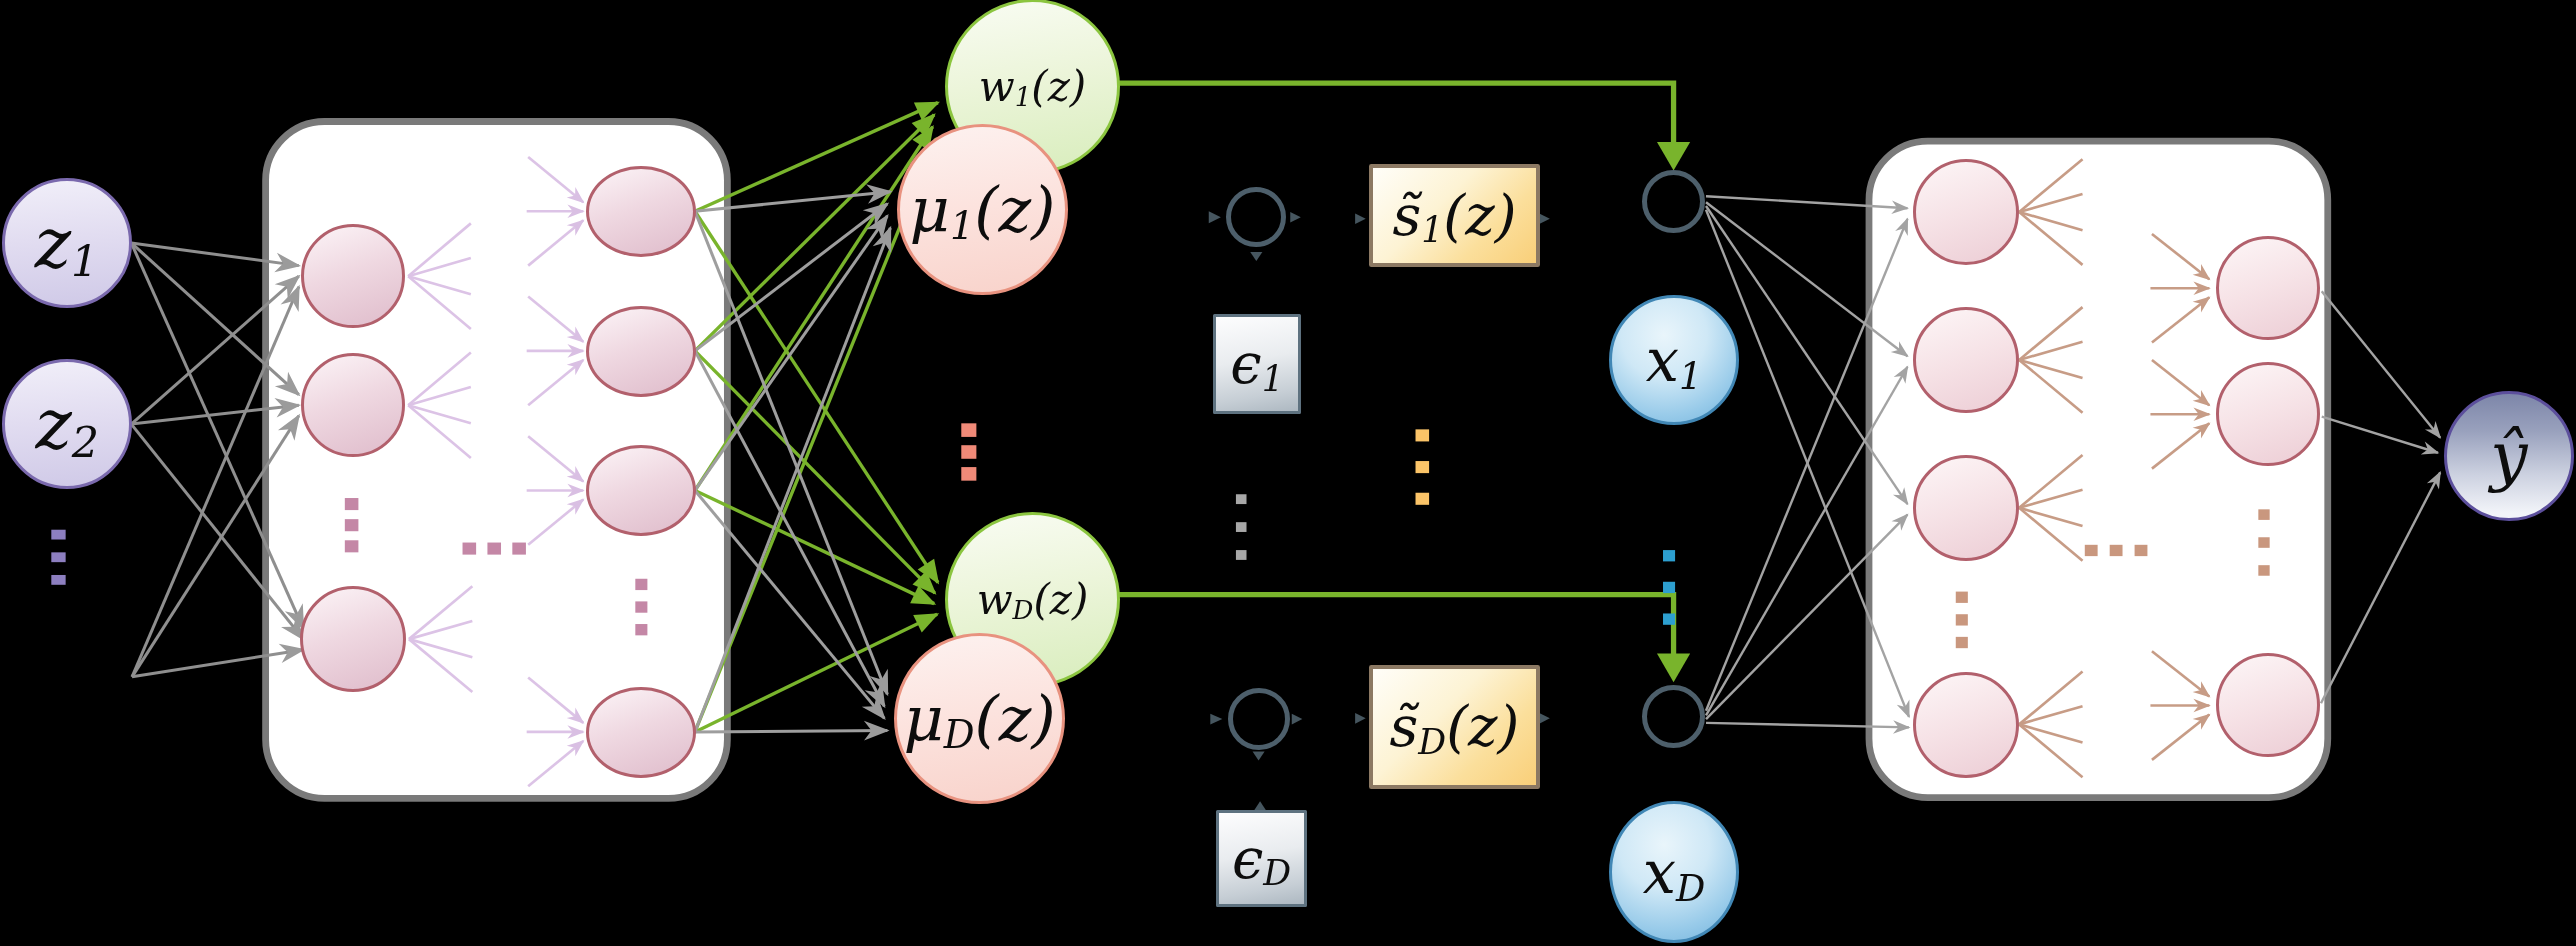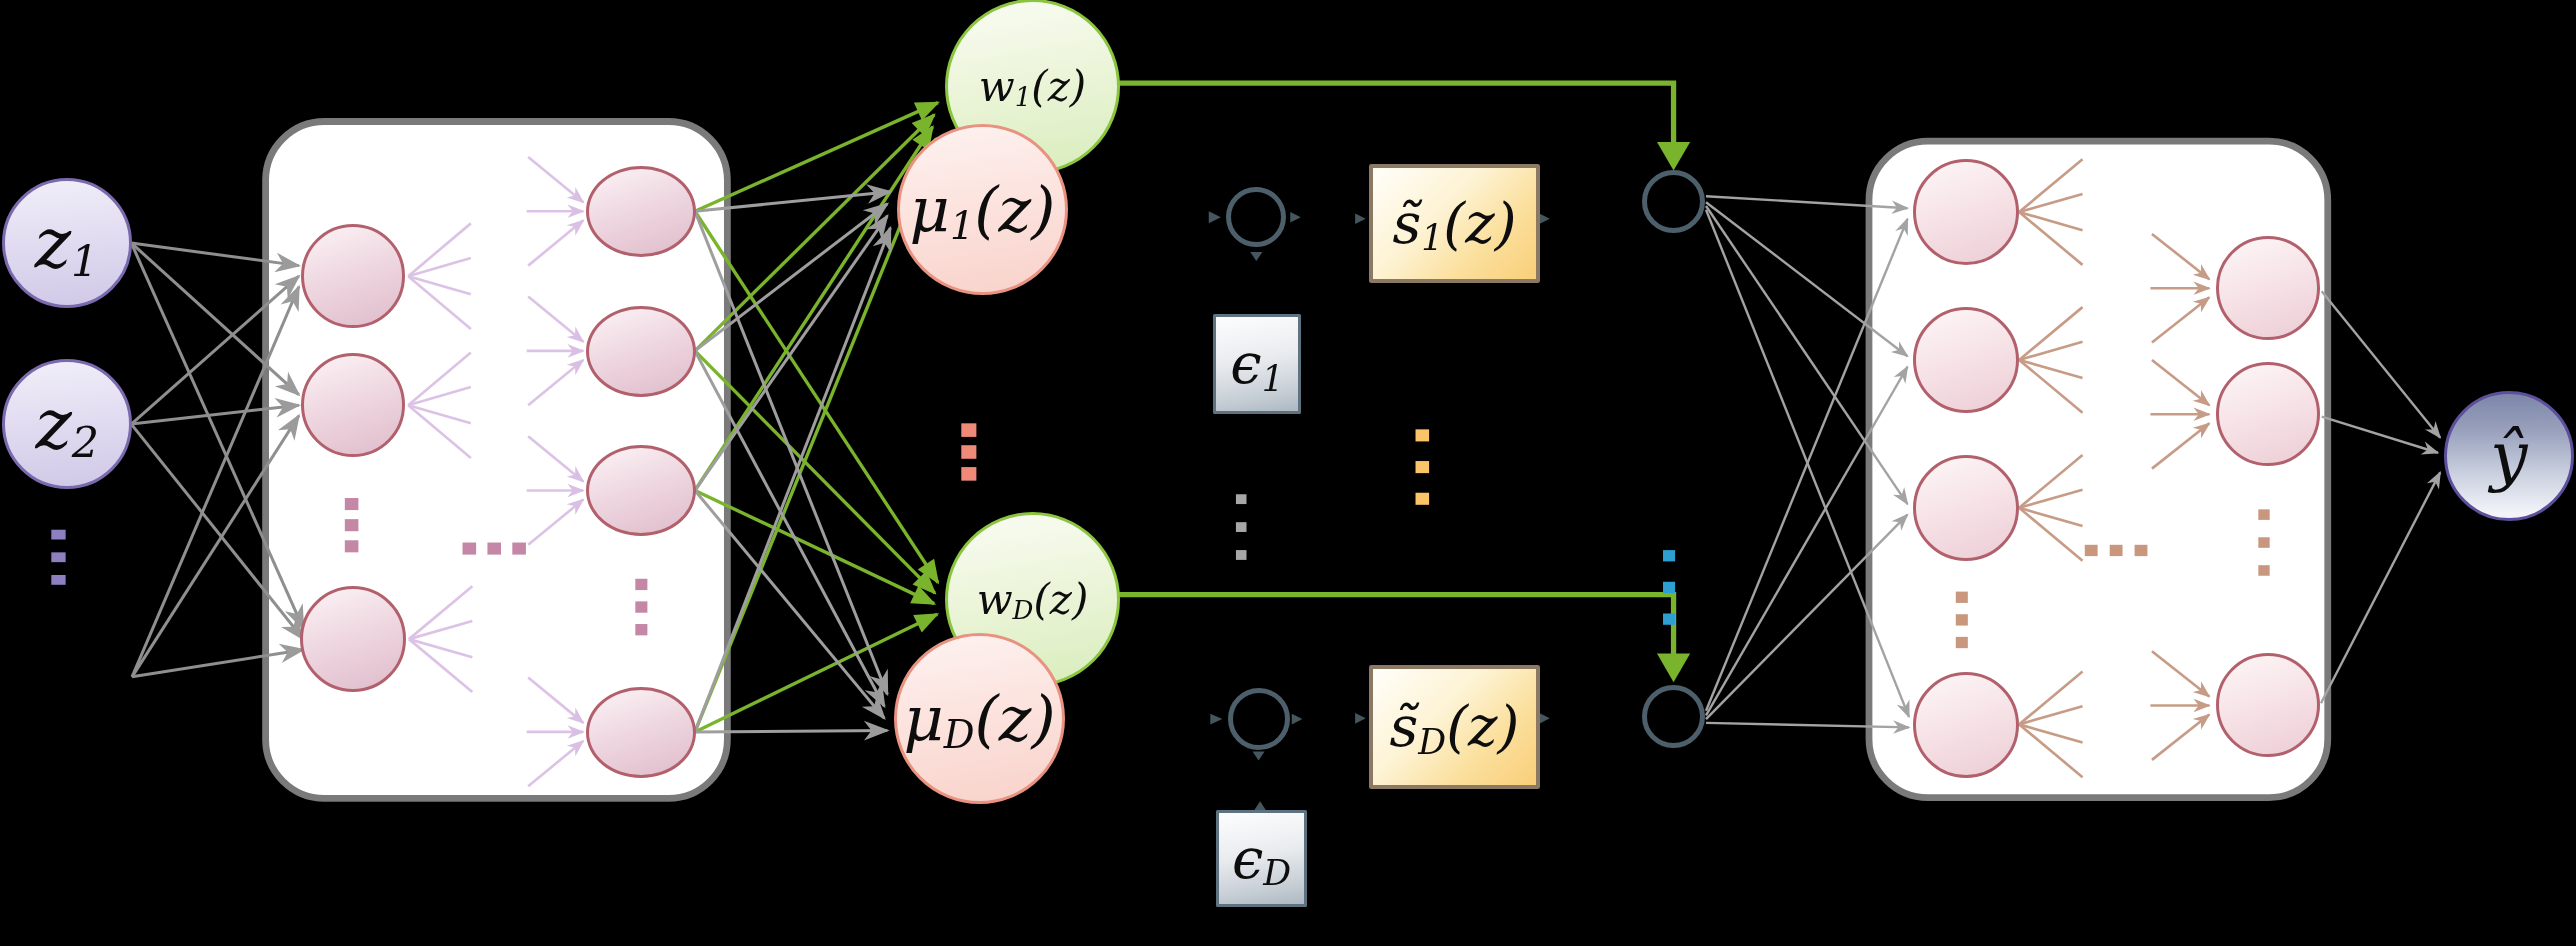--- a/index.html
+++ b/index.html
@@ -274,34 +274,40 @@
   </div>
   <div class="node mu-node" style="left:894px;top:633px;width:171px;height:171px">
     <span class="lab"><span>μ</span><sub>D</sub><span>(z)</span></span>
   </div>
 
   <div class="node ring-node" style="left:1226px;top:187px;width:60px;height:60px"></div>
   <div class="node ring-node" style="left:1228px;top:688px;width:62px;height:62px"></div>
   <div class="node ring-node" style="left:1642px;top:170px;width:63px;height:63px"></div>
   <div class="node ring-node" style="left:1642px;top:685px;width:63px;height:63px"></div>
 
-  <div class="node s-box" style="left:1369px;top:164px;width:171px;height:119px;border-radius:2.3px">
+  <div class="node s-box" style="left:1369px;top:164px;width:171px;height:103px;border-radius:2.3px">
     <span class="lab"><span>s̃</span><sub>1</sub><span>(z)</span></span>
   </div>
   <div class="node s-box" style="left:1369px;top:665px;width:171px;height:124px;border-radius:2.3px">
     <span class="lab"><span>s̃</span><sub>D</sub><span>(z)</span></span>
   </div>
 
   <div class="node eps-box" style="left:1213px;top:314px;width:88px;height:100px;border-radius:1.5px">
     <span class="lab"><span>ϵ</span><sub>1</sub></span>
   </div>
   <div class="node eps-box" style="left:1216px;top:810px;width:91px;height:97px;border-radius:1.5px">
     <span class="lab"><span>ϵ</span><sub>D</sub></span>
   </div>
 
+  <div class="node x-node" style="left:1609px;top:295px;width:130px;height:130px">
+    <span class="lab"><span>x</span><sub>1</sub></span>
+  </div>
+  <div class="node x-node" style="left:1609px;top:801px;width:130px;height:142px">
+    <span class="lab"><span>x</span><sub>D</sub></span>
+  </div>
 
   <div class="node yhat-node" style="left:2444px;top:391px;width:130px;height:130px">
     <span class="lab"><span>ŷ</span></span>
   </div>
 
   <div class="node z-node" style="left:1.5px;top:178px;width:130px;height:130px">
     <span class="lab"><span>z</span><sub>1</sub></span>
   </div>
   <div class="node z-node" style="left:2.3px;top:359px;width:130px;height:130px">
     <span class="lab"><span>z</span><sub>2</sub></span>

